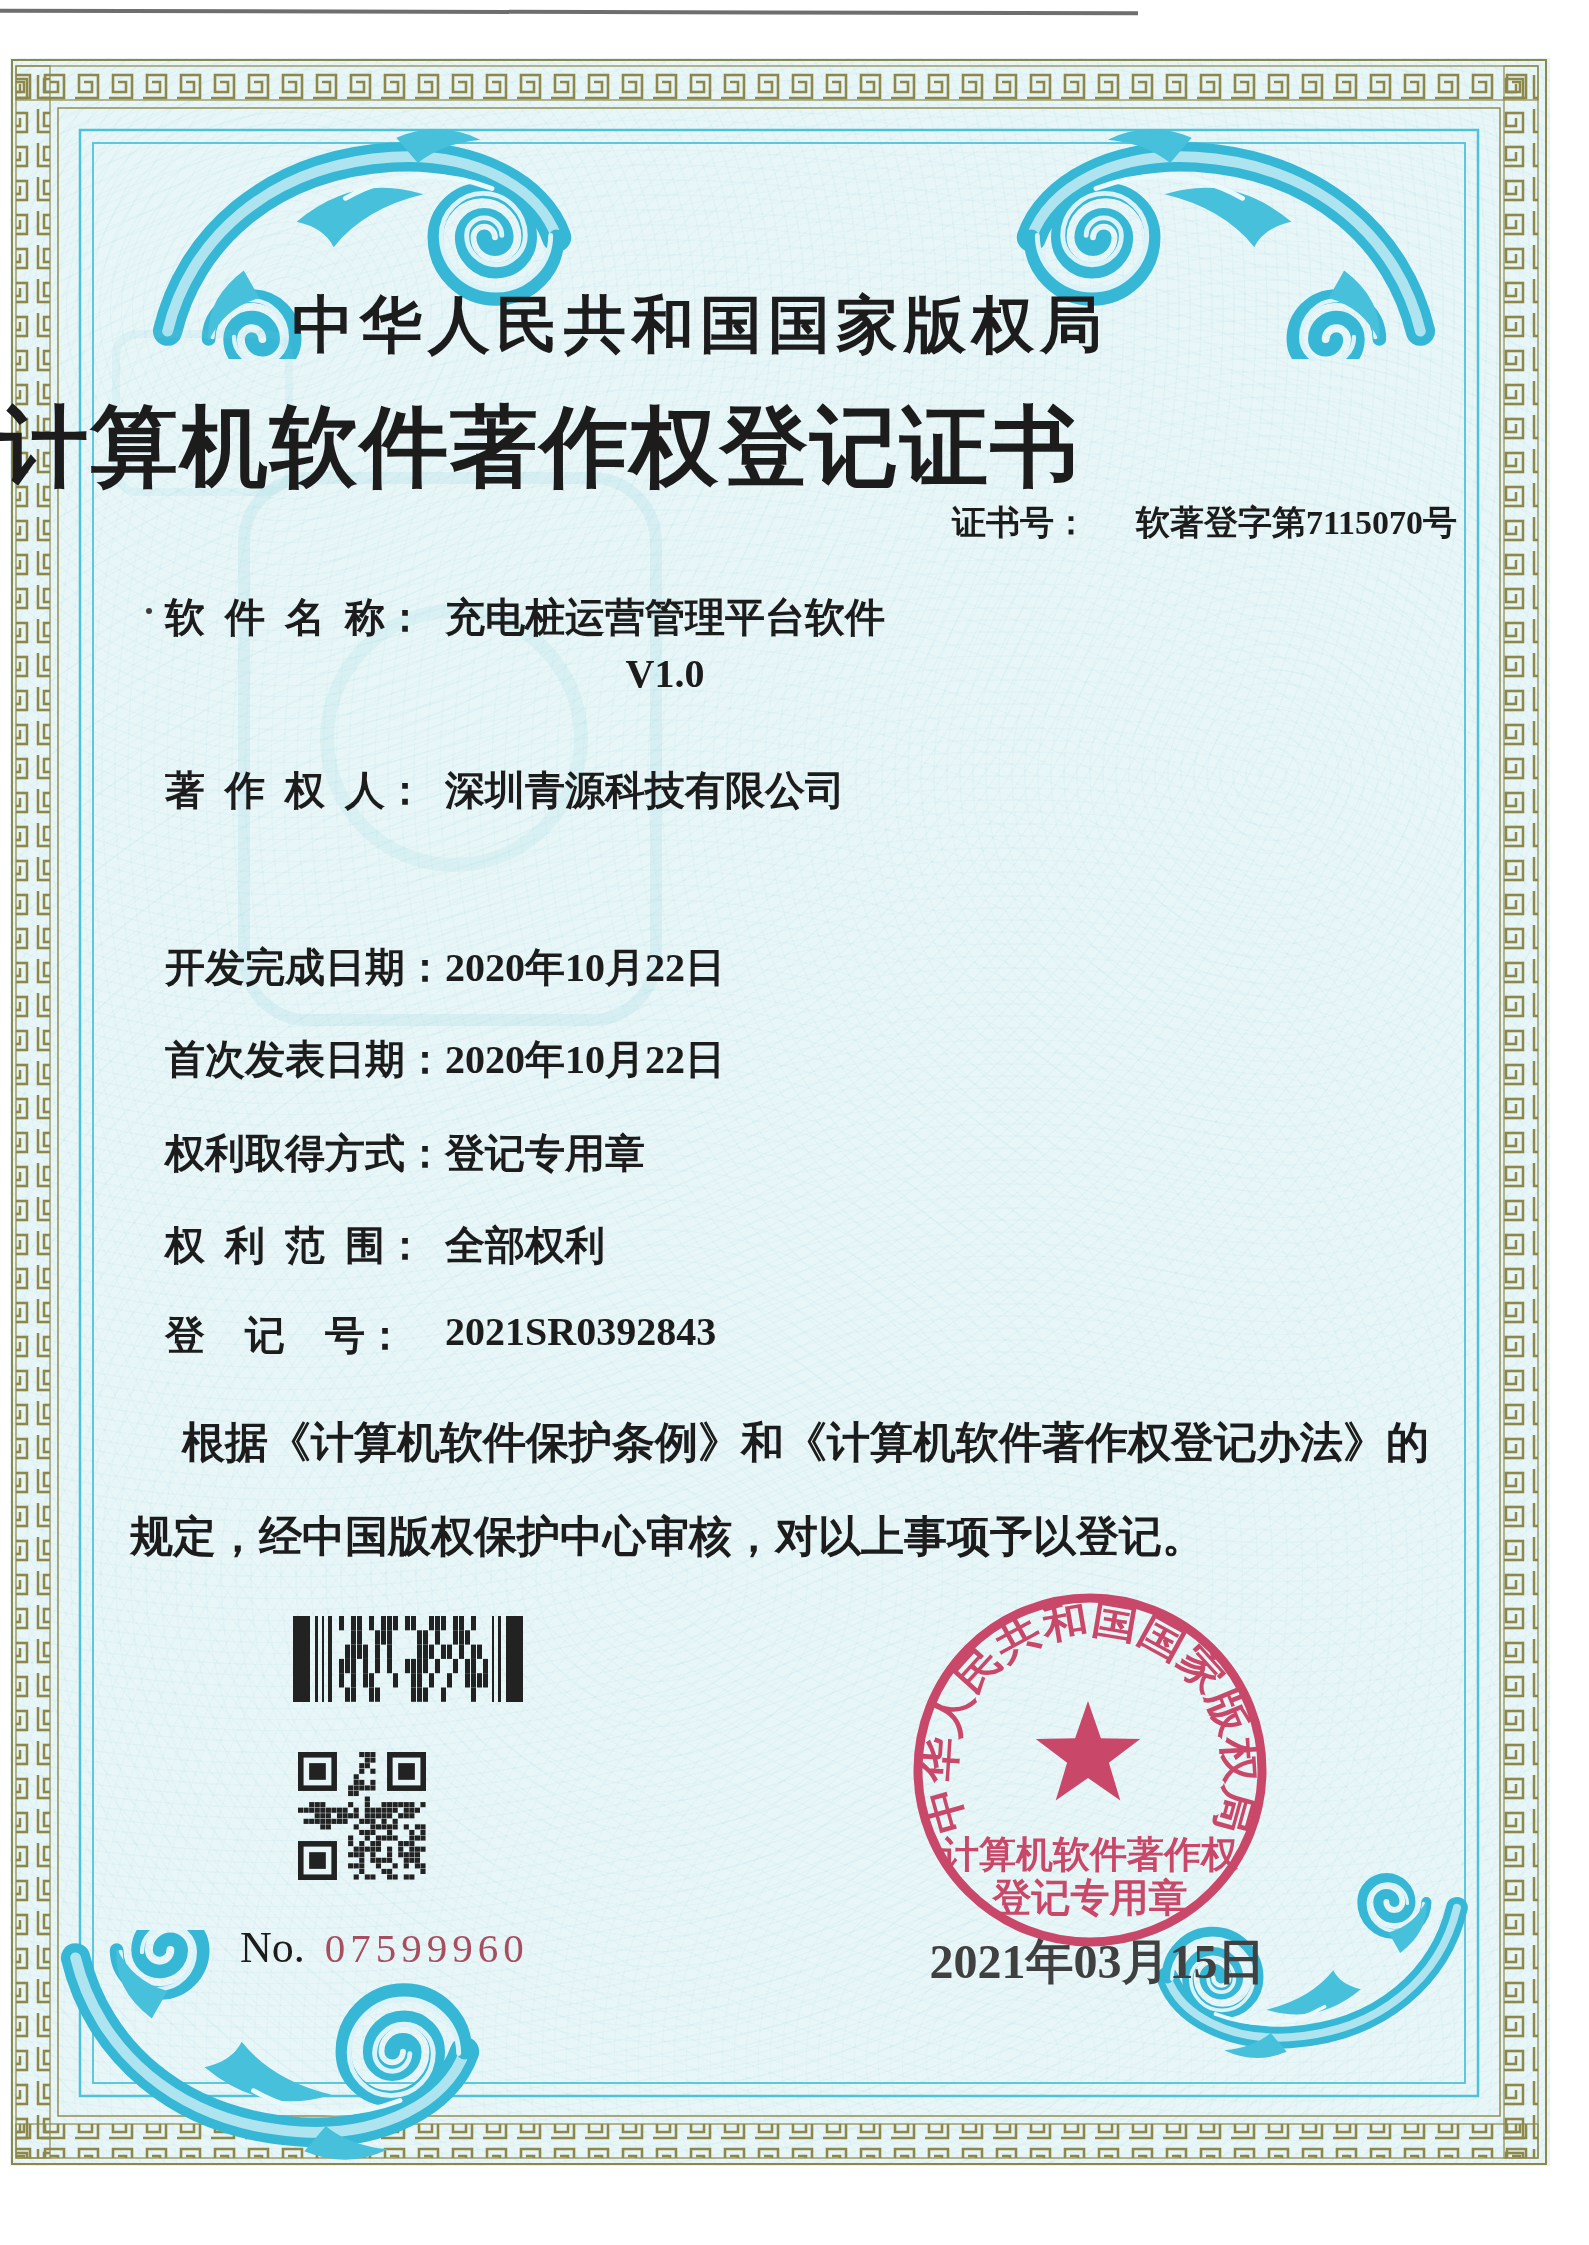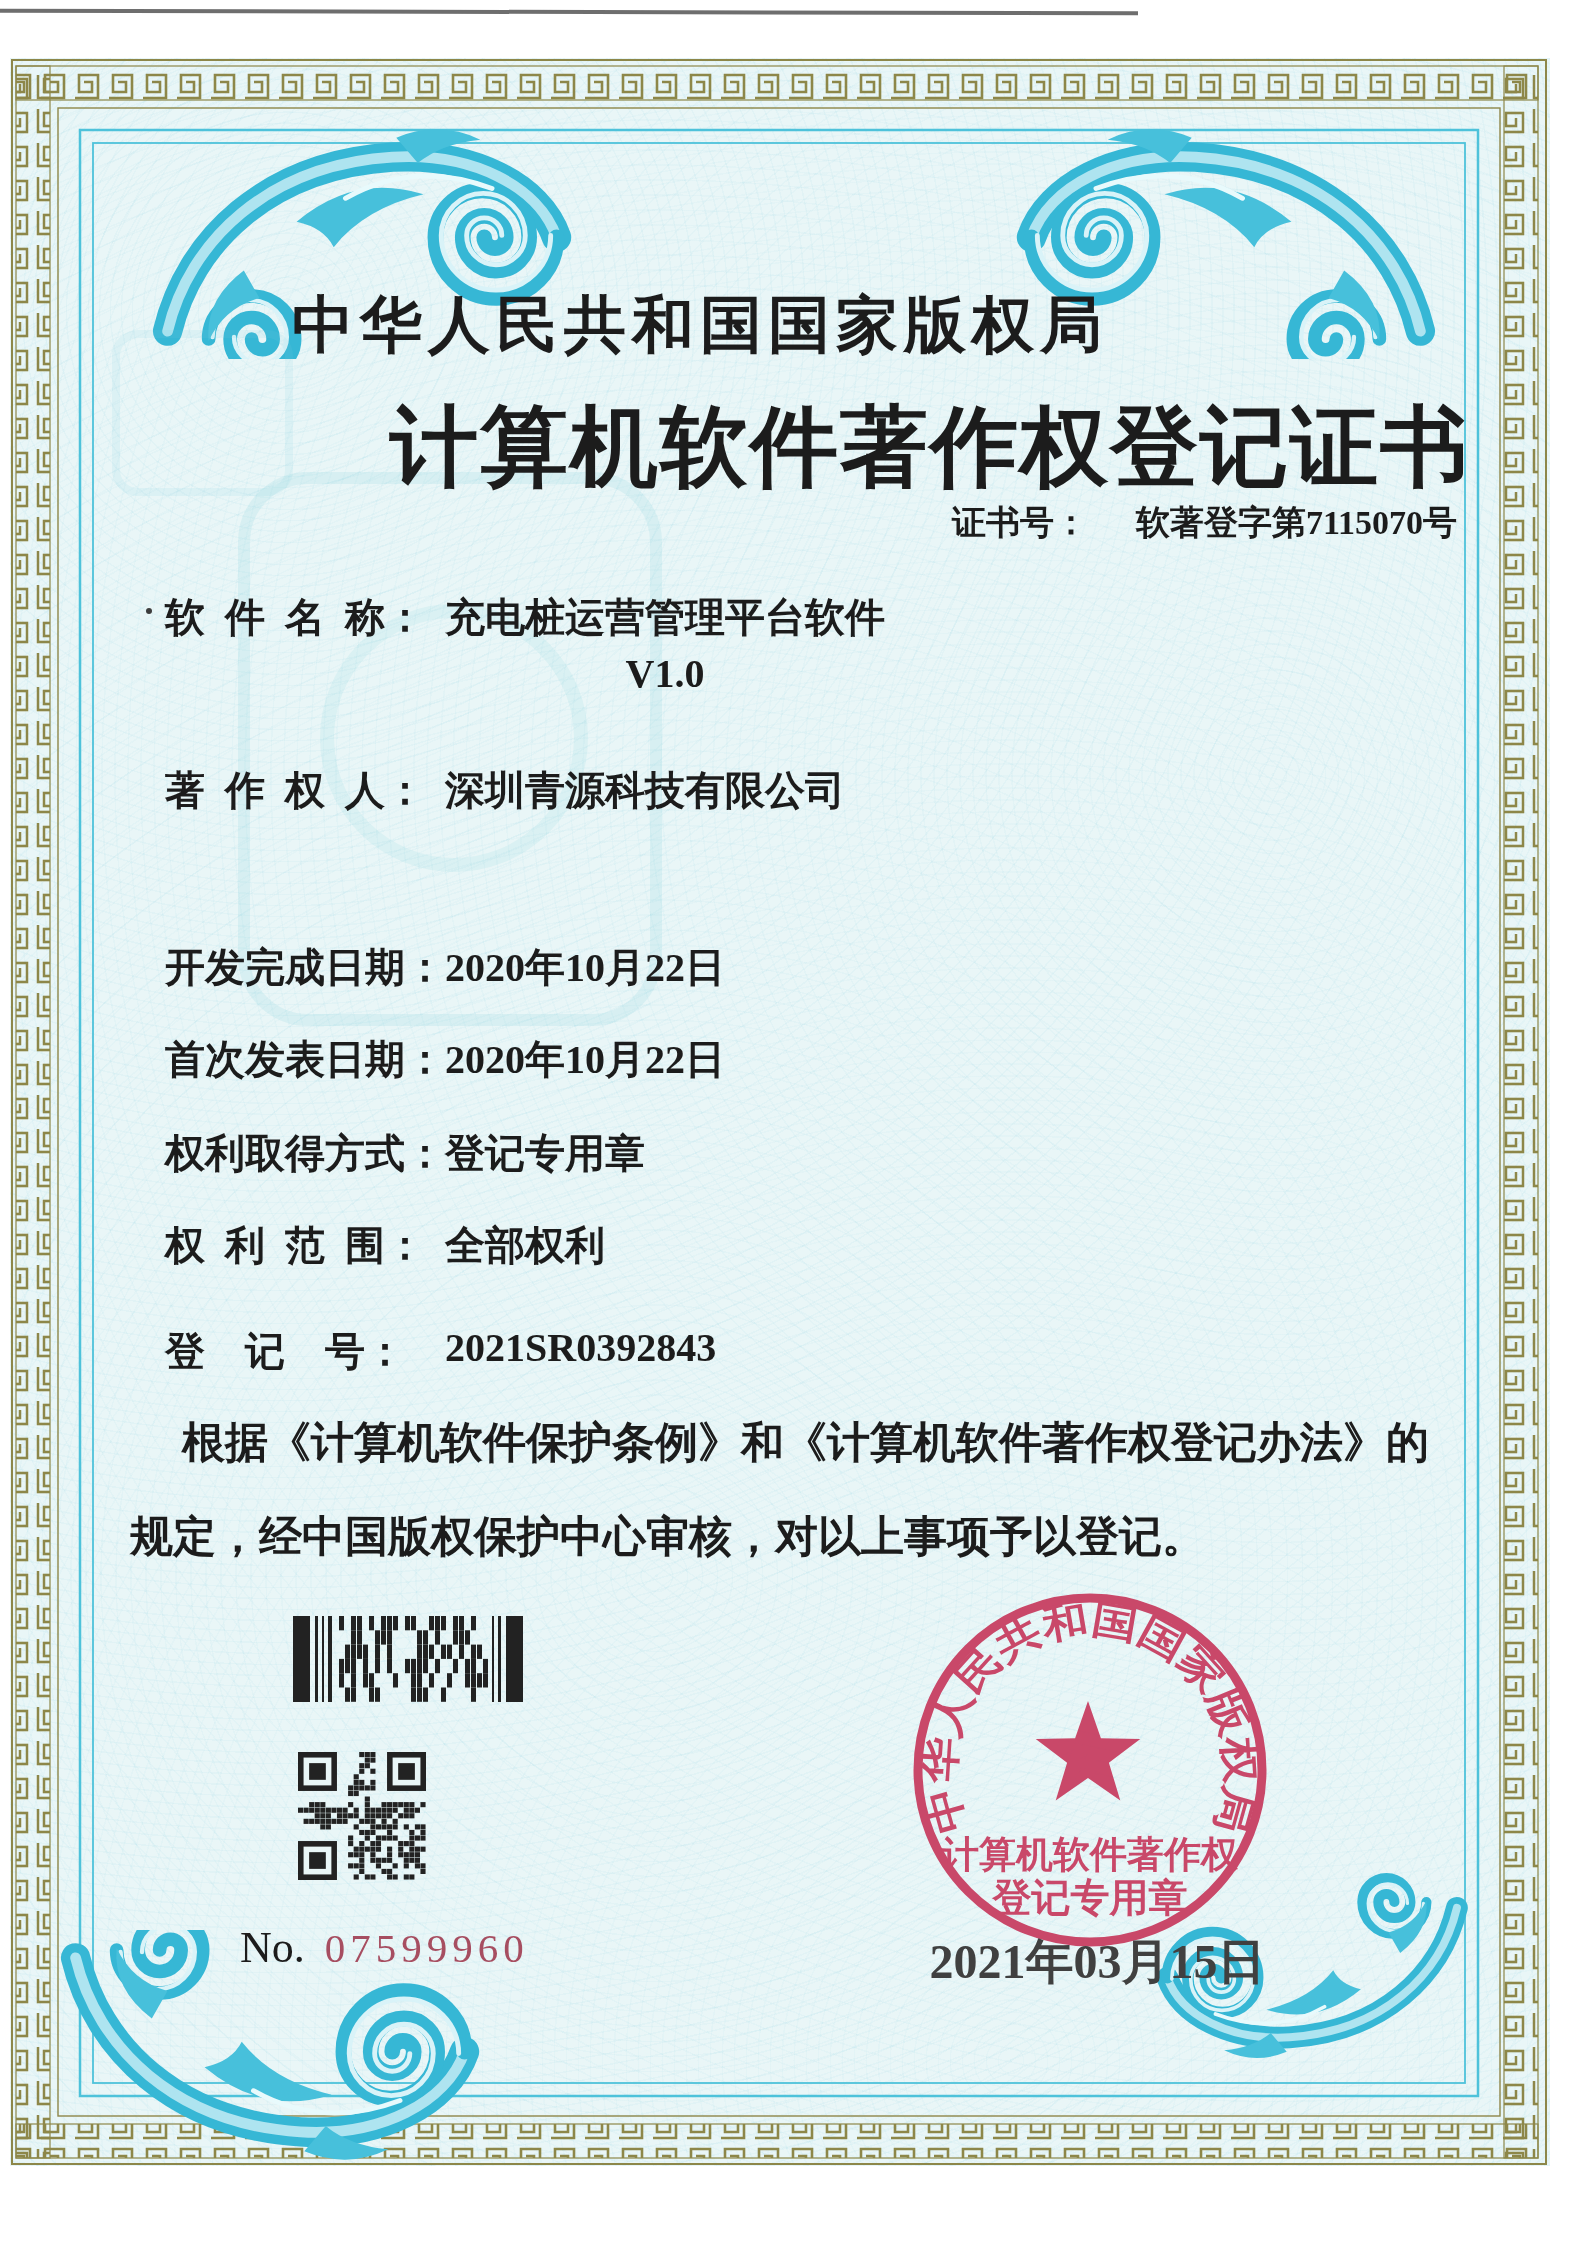--- a/index.html
+++ b/index.html
@@ -34,29 +34,29 @@
   .fl-tl{left:150px;top:104px;}
   .fl-tr{left:1008px;top:104px;transform:scaleX(-1);}
   .fl-bl{left:58px;top:1930px;transform:scaleY(-1);}
   .fl-br{left:1150px;top:1872px;width:320px;height:220px;transform:scale(-1,-1);}
   
   .ghost1{left:238px;top:472px;width:400px;height:530px;border:12px solid rgba(125,205,220,.16);border-radius:70px;}
   .ghost1::after{content:"";position:absolute;left:70px;top:120px;width:240px;height:240px;border:14px solid rgba(125,205,220,.13);border-radius:50%;}
   .ghost2{left:112px;top:330px;width:165px;height:150px;border:8px solid rgba(125,205,220,.12);border-radius:26px;}
 
   .title{top:283px;left:0;width:1400px;text-align:center;font-size:62px;font-weight:bold;letter-spacing:6px;white-space:nowrap;}
-  .subtitle{top:388px;left:0;width:1470px;text-align:right;font-size:88px;font-weight:bold;letter-spacing:2px;white-space:nowrap;}
+  .subtitle{top:388px;left:0;width:1470px;text-align:left;font-size:88px;font-weight:bold;letter-spacing:2px;white-space:nowrap;}
   .certno{top:500px;left:952px;font-size:34px;font-weight:bold;display:flex;gap:48px;white-space:nowrap;}
 
   .row{left:165px;font-size:40px;font-weight:bold;white-space:nowrap;height:60px;}
   .row .lbl{display:inline-block;}
   .row .val{position:absolute;left:280px;top:0;text-align:center;}
   .val-stack div{line-height:56px;}
   .r0{top:590px;} .r1{top:763px;} .r2{top:940px;} .r3{top:1032px;}
-  .r4{top:1126px;} .r5{top:1218px;} .r6{top:1308px;margin-top:16px;}
+  .r4{top:1126px;} .r5{top:1218px;} .r6{top:1308px;}
   .dot{left:146px;top:608px;width:6px;height:6px;border-radius:50%;background:#3d3d3d;}
 
   .para{left:130px;width:1345px;font-size:43px;font-weight:bold;white-space:nowrap;}
   .para1{top:1414px;padding-left:52px;}
   .para2{top:1508px;}
 
   .barcode{left:293px;top:1616px;width:230px;height:86px;}
   .qr{left:298px;top:1752px;width:128px;height:128px;}
 
   .norow{left:240px;top:1922px;font-size:44px;display:flex;align-items:center;gap:20px;}

